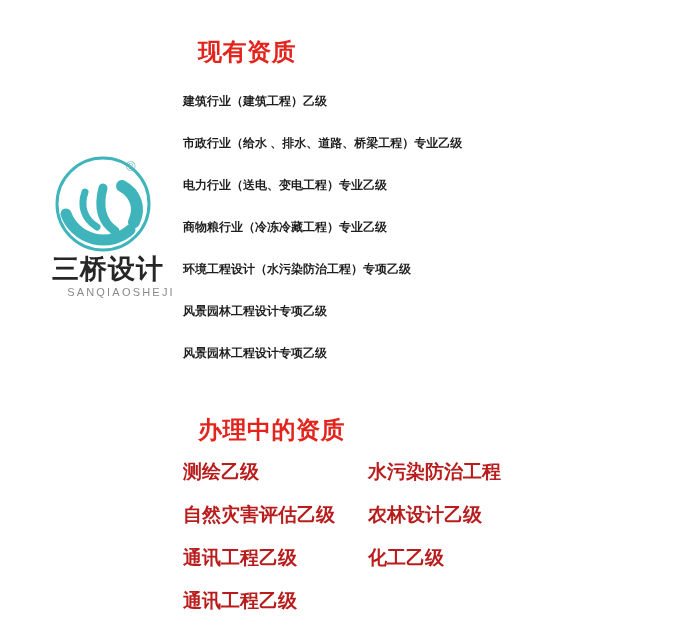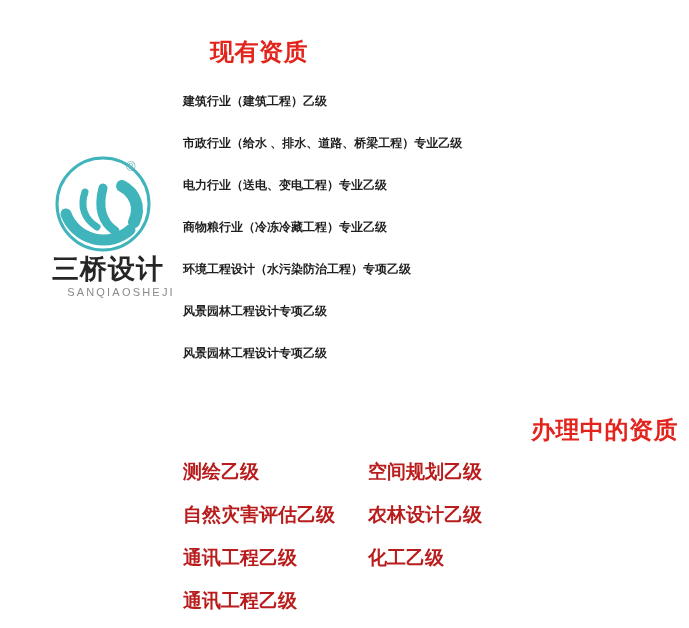--- a/index.html
+++ b/index.html
@@ -66,31 +66,30 @@
   }
 
   
   .content {
     position: absolute;
     left: 183px;
     top: 40px;
     width: 495px;
   }
   .section-title {
-    margin: 0 0 0 27px;
+    margin: 0 0 0 15px;
     font-size: 24px;
     line-height: 24px;
     font-weight: bold;
     color: #e2241d;
     letter-spacing: 0.5px;
     white-space: nowrap;
   }
   .section-title.second {
     margin-top: 55px;
-    text-align: right;
   }
   ul.qual-list {
     list-style: none;
     margin: 28px 0 0 0;
     padding: 0;
   }
   ul.qual-list li {
     font-size: 12px;
     line-height: 19px;
     font-weight: 600;
@@ -141,21 +140,21 @@
       <li>商物粮行业（冷冻冷藏工程）专业乙级</li>
       <li>环境工程设计（水污染防治工程）专项乙级</li>
       <li>风景园林工程设计专项乙级</li>
       <li>风景园林工程设计专项乙级</li>
     </ul>
 
     <h2 class="section-title second">办理中的资质</h2>
 
     <div class="qual-grid">
       <div class="cell">测绘乙级</div>
-      <div class="cell">空间规划乙级</div>
+      <div class="cell">水污染防治工程</div>
       <div class="cell">自然灾害评估乙级</div>
       <div class="cell">农林设计乙级</div>
       <div class="cell">通讯工程乙级</div>
       <div class="cell">化工乙级</div>
       <div class="cell">通讯工程乙级</div>
       <div class="cell"></div>
     </div>
 
   </div>
 </div>

